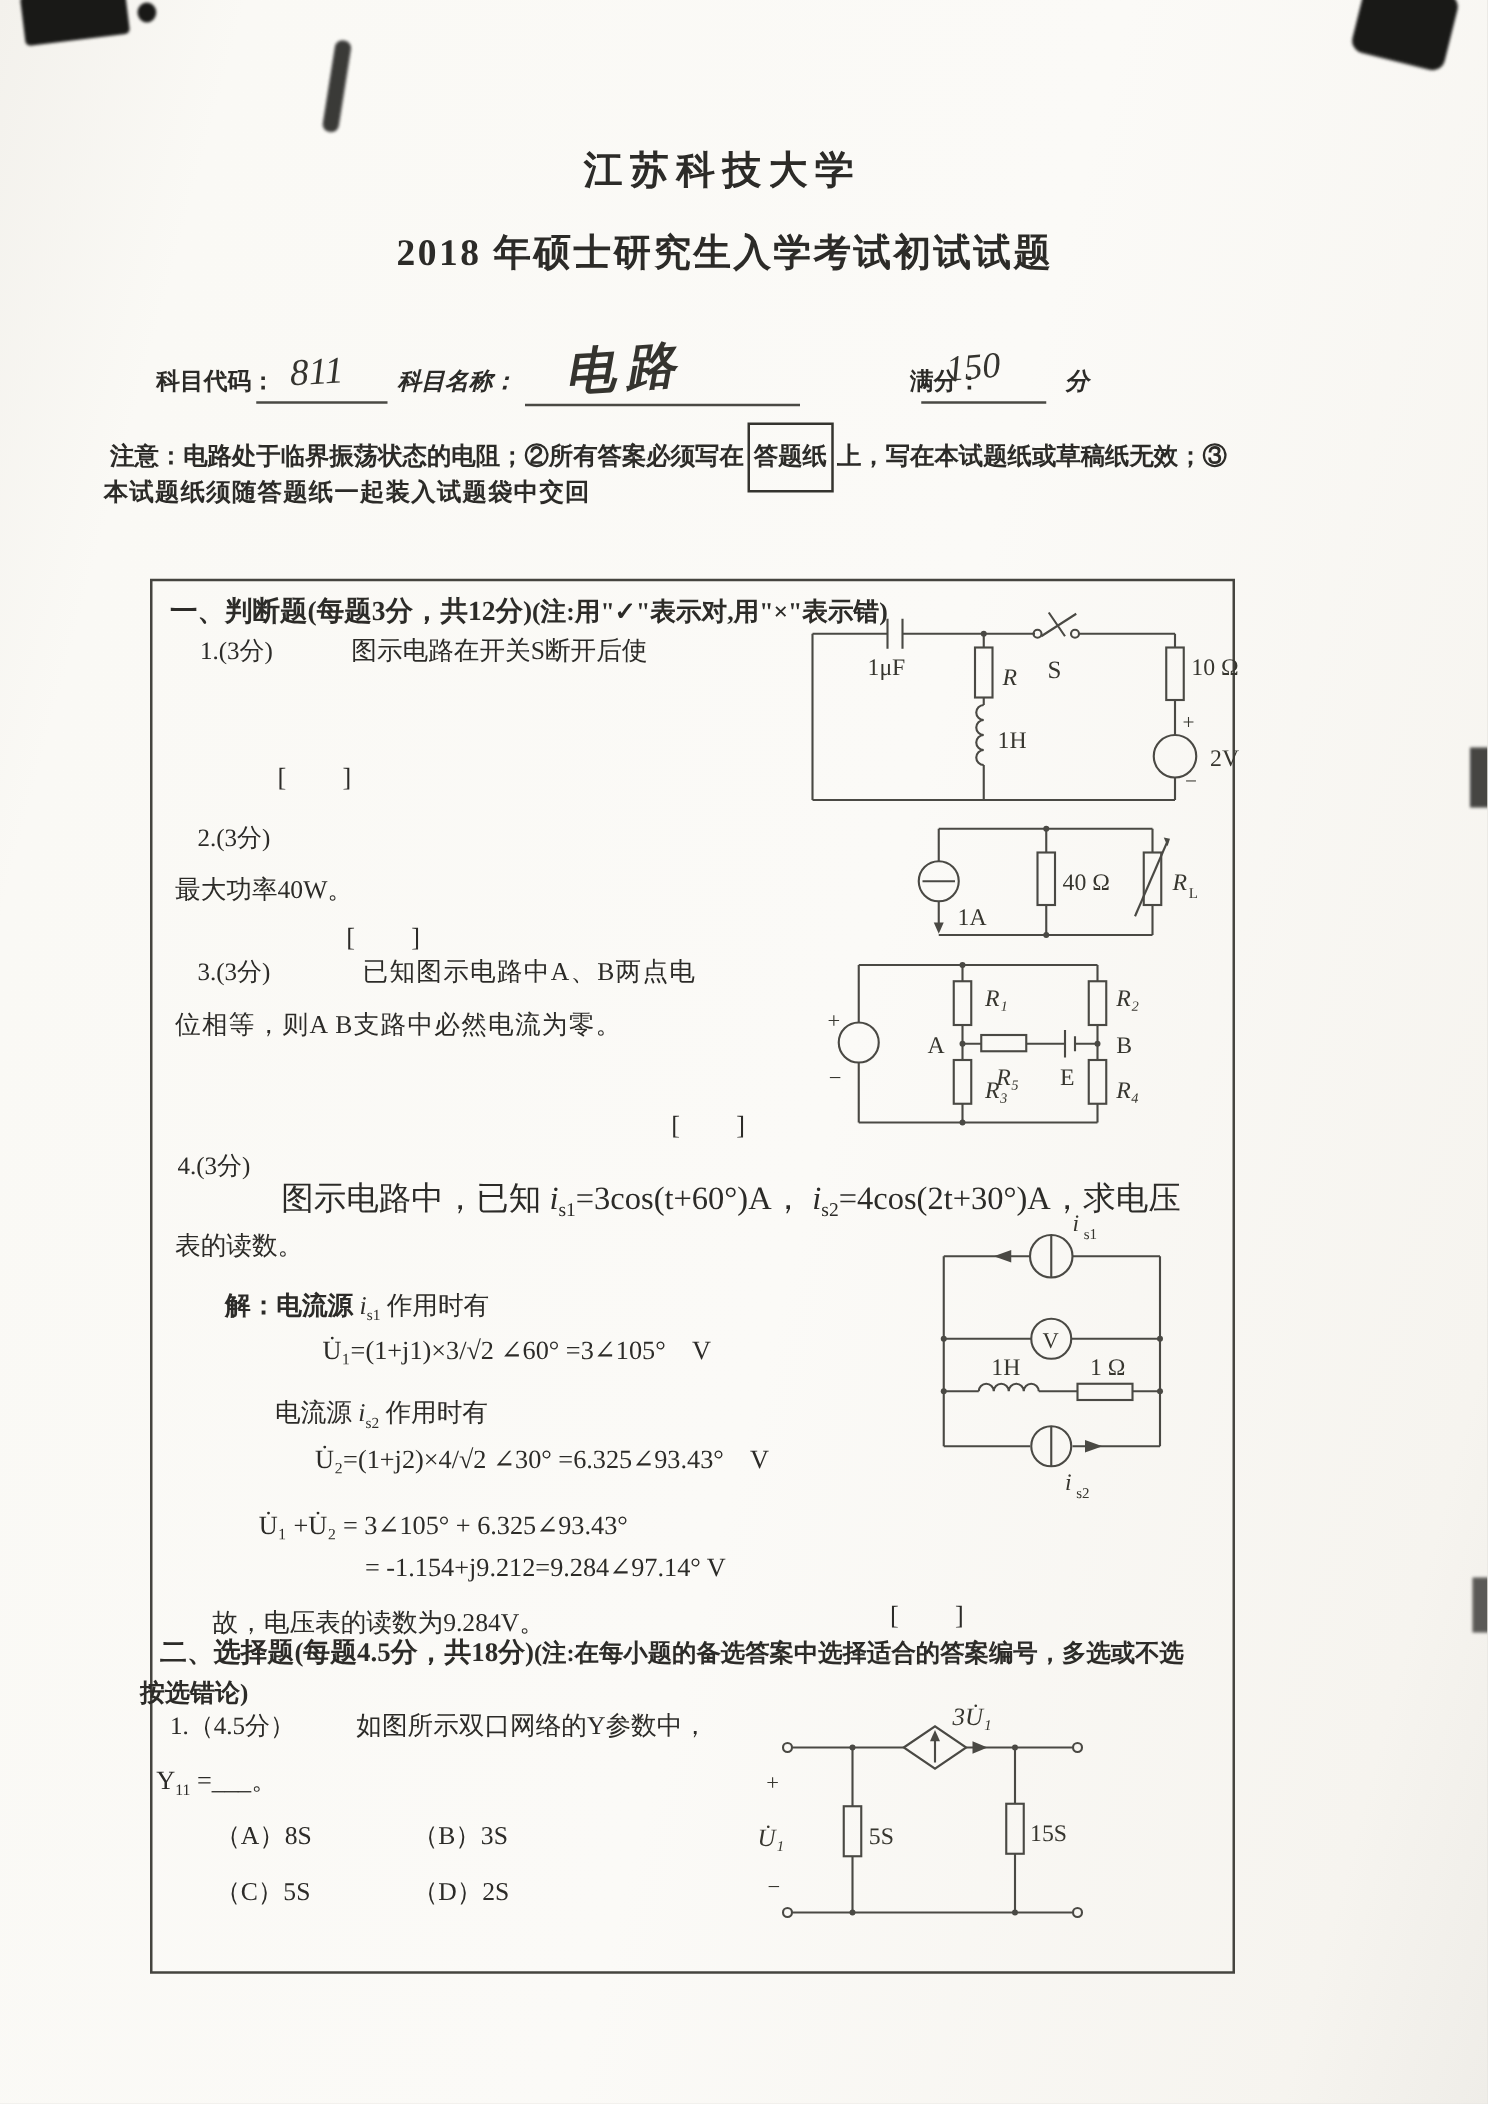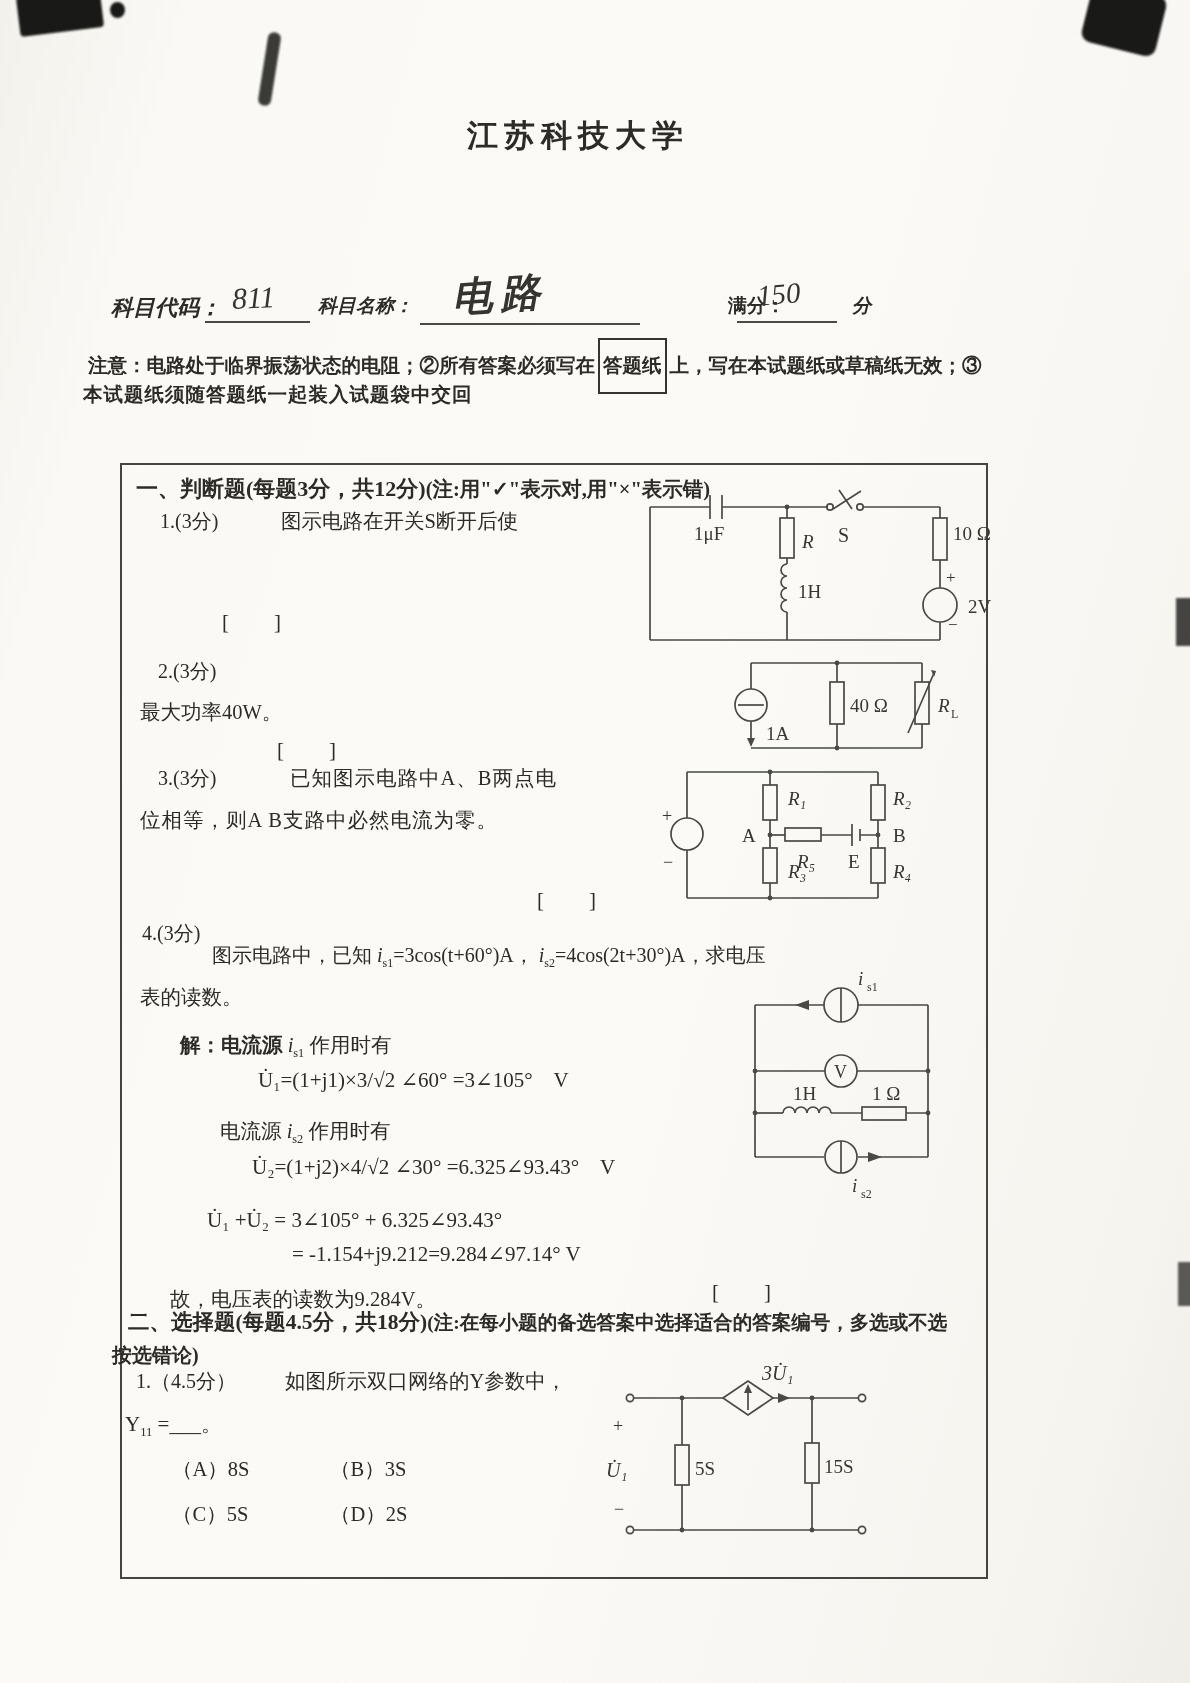--- a/index.html
+++ b/index.html
@@ -30,22 +30,23 @@
 <div id="page">
 
   <div class="mark" style="left:18px;top:-8px;width:84px;height:40px;transform:rotate(-7deg);border-radius:4px;"></div>
   <div class="mark" style="left:110px;top:2px;width:15px;height:16px;border-radius:50%;"></div>
   <div class="mark" style="left:263px;top:32px;width:13px;height:74px;transform:rotate(9deg);opacity:.85;border-radius:6px;"></div>
   <div class="mark" style="left:1086px;top:-12px;width:76px;height:62px;transform:rotate(14deg);border-radius:10px;"></div>
   <div class="mark" style="left:1176px;top:598px;width:16px;height:48px;opacity:.8;"></div>
   <div class="mark" style="left:1178px;top:1262px;width:14px;height:44px;opacity:.7;"></div>
 
   <div class="t b c" style="left:578px;top:118px;font-size:31px;letter-spacing:6px;">江苏科技大学</div>
-
-  <div class="t b" style="left:111px;top:295px;font-size:22px;font-style:italic;">科目代码：</div>
+  <div class="t b c" style="left:580px;top:186px;font-size:30px;letter-spacing:2px;">2018 年硕士研究生入学考试初试试题</div>
+
+  <div class="t b" style="left:125px;top:295px;font-size:19px;">科目代码：</div>
   <div class="t hw" style="left:232px;top:281px;font-size:30px;transform:rotate(-3deg);">811</div>
   <div class="ul" style="left:205px;top:320px;width:105px;"></div>
   <div class="t b" style="left:318px;top:295px;font-size:19px;font-style:italic;">科目名称：</div>
   <div class="t hw b" style="left:452px;top:272px;font-size:40px;transform:rotate(-4deg);letter-spacing:8px;">电路</div>
   <div class="ul" style="left:420px;top:322px;width:220px;"></div>
   <div class="t b" style="left:685px;top:295px;font-size:19px;margin-left:43px;">满分：</div>
   <div class="t hw" style="left:757px;top:278px;font-size:29px;transform:rotate(-5deg);">150</div>
   <div class="ul" style="left:737px;top:320px;width:100px;"></div>
   <div class="t b" style="left:852px;top:295px;font-size:19px;font-style:italic;">分</div>
 
@@ -136,21 +137,21 @@
     <text x="893" y="805" font-size="19" font-style="italic" stroke="none">R₂</text>
     <text x="788" y="878" font-size="19" font-style="italic" stroke="none">R₃</text>
     <text x="893" y="878" font-size="19" font-style="italic" stroke="none">R₄</text>
     <text x="797" y="868" font-size="19" font-style="italic" stroke="none">R₅</text>
     <text x="848" y="868" font-size="19" stroke="none">E</text>
     <text x="742" y="842" font-size="19" stroke="none">A</text>
     <text x="893" y="842" font-size="19" stroke="none">B</text>
   </svg>
 
   <div class="t" style="left:142px;top:922px;font-size:20px;">4.(3分)</div>
-  <div class="t" style="left:212px;top:944px;font-size:20px;">
+  <div class="t" style="left:225px;top:944px;font-size:26px;">
     <span>图示电路中，已知</span>
     <span class="var">i</span><sub>s1</sub><span>=3cos(t+60°)A，</span>
     <span class="var">i</span><sub>s2</sub><span>=4cos(2t+30°)A，求电压</span>
   </div>
   <div class="t" style="left:140px;top:986px;font-size:20.5px;">表的读数。</div>
 
   <div class="t" style="left:180px;top:1034px;font-size:20.5px;">
     <span class="b">解：电流源</span>
     <span class="var">i</span><sub>s1</sub>
     <span>作用时有</span>

